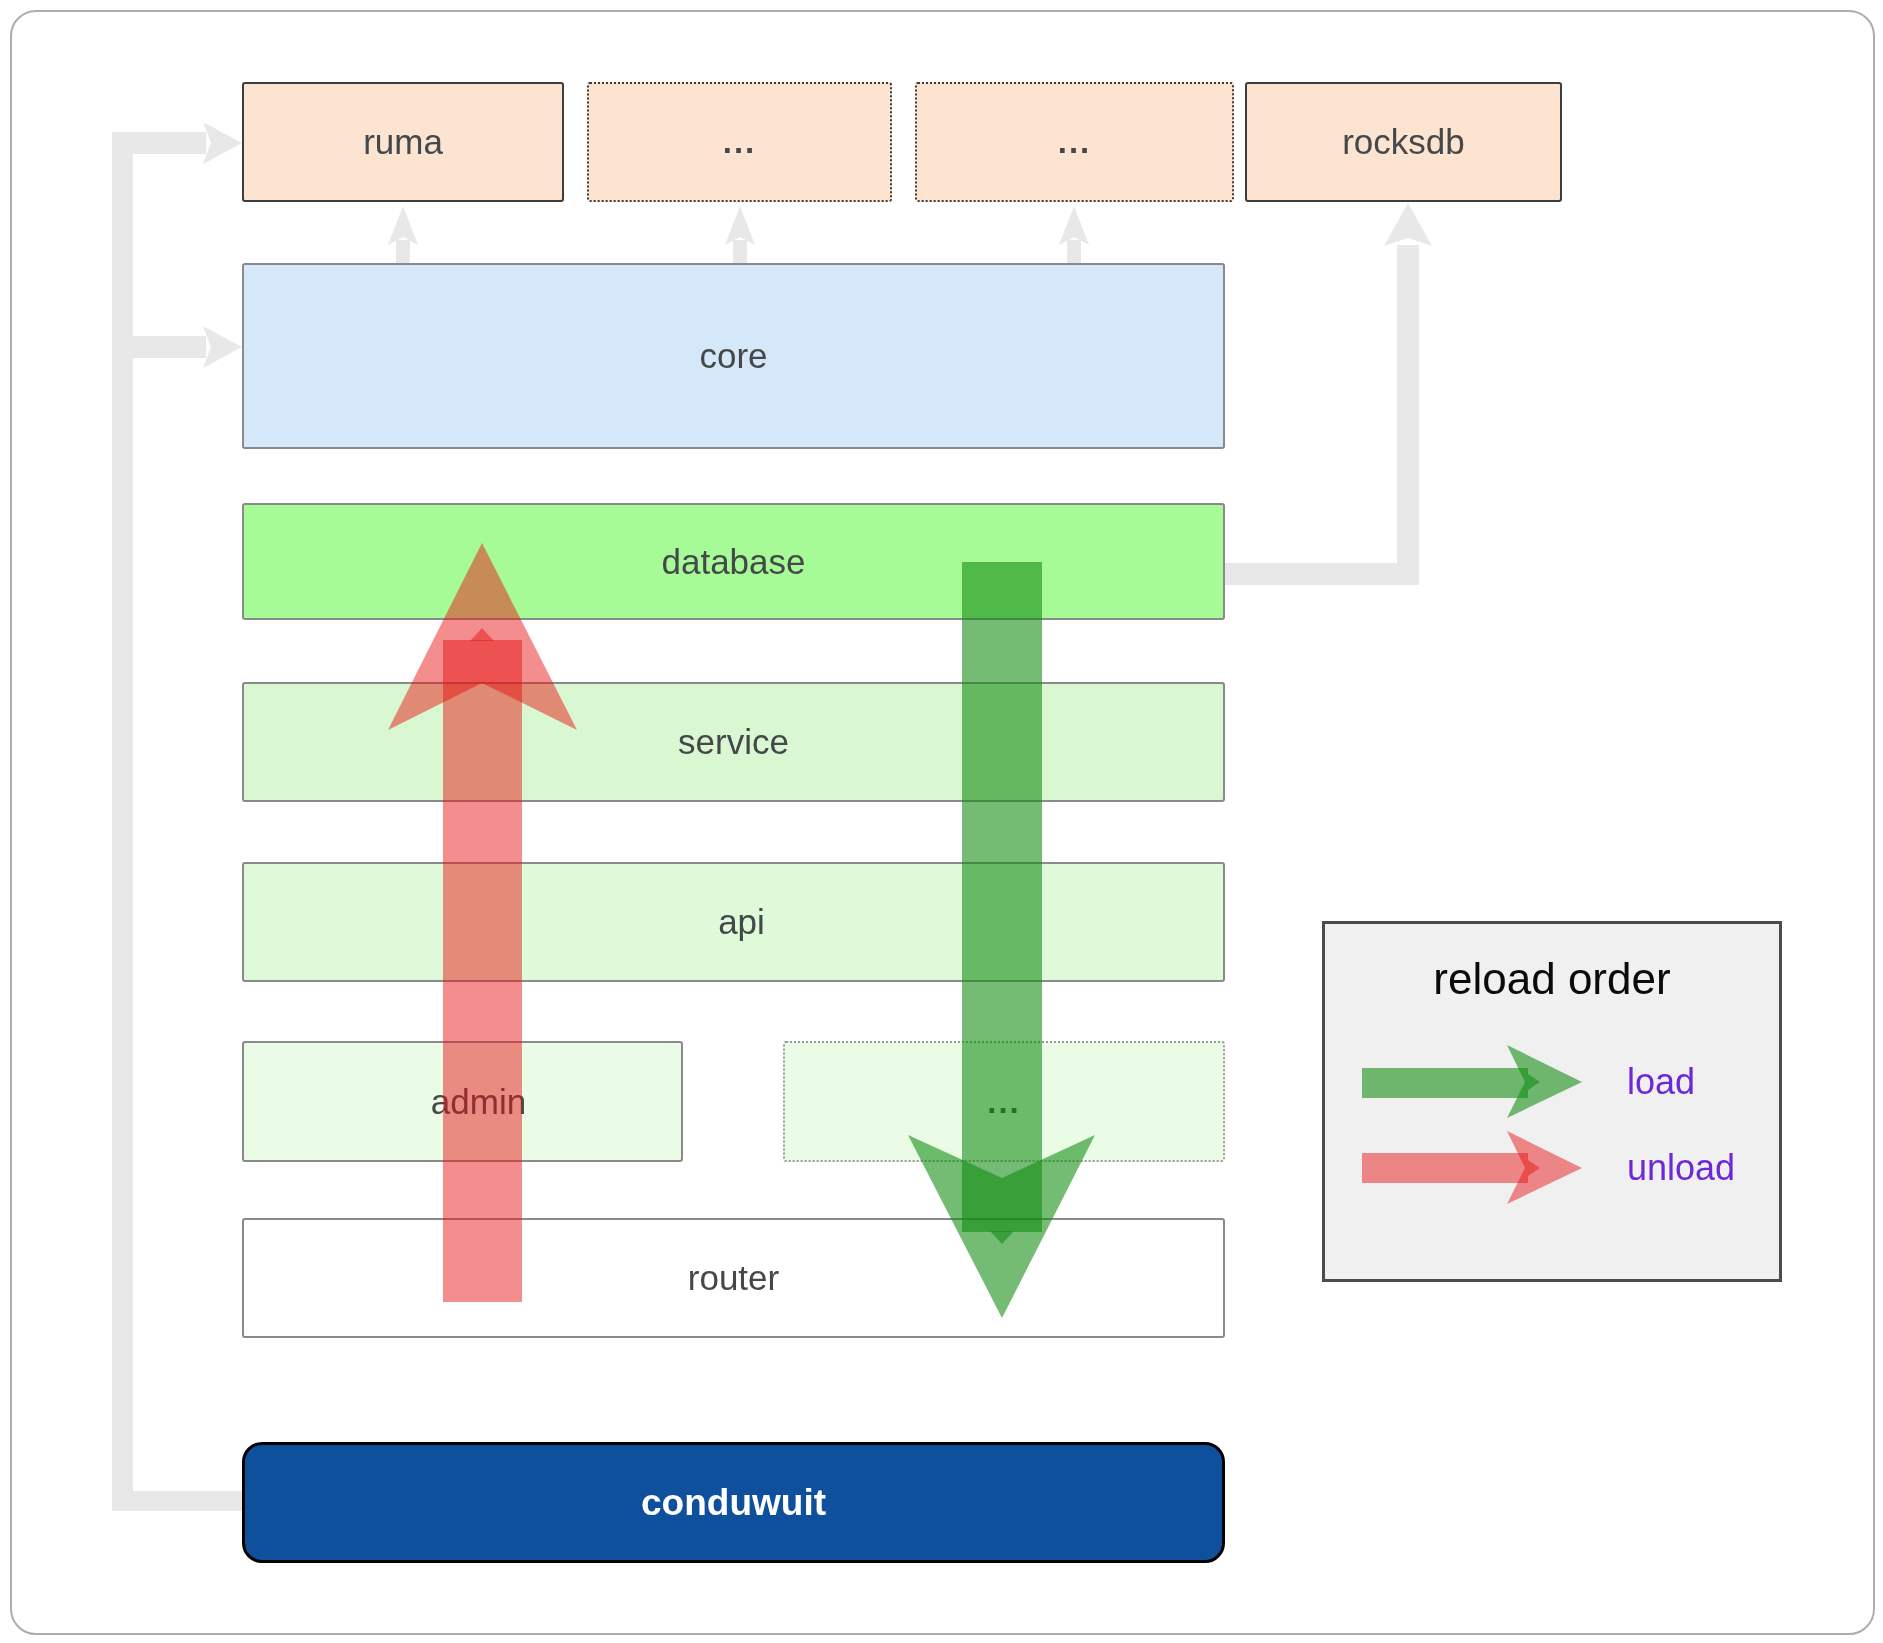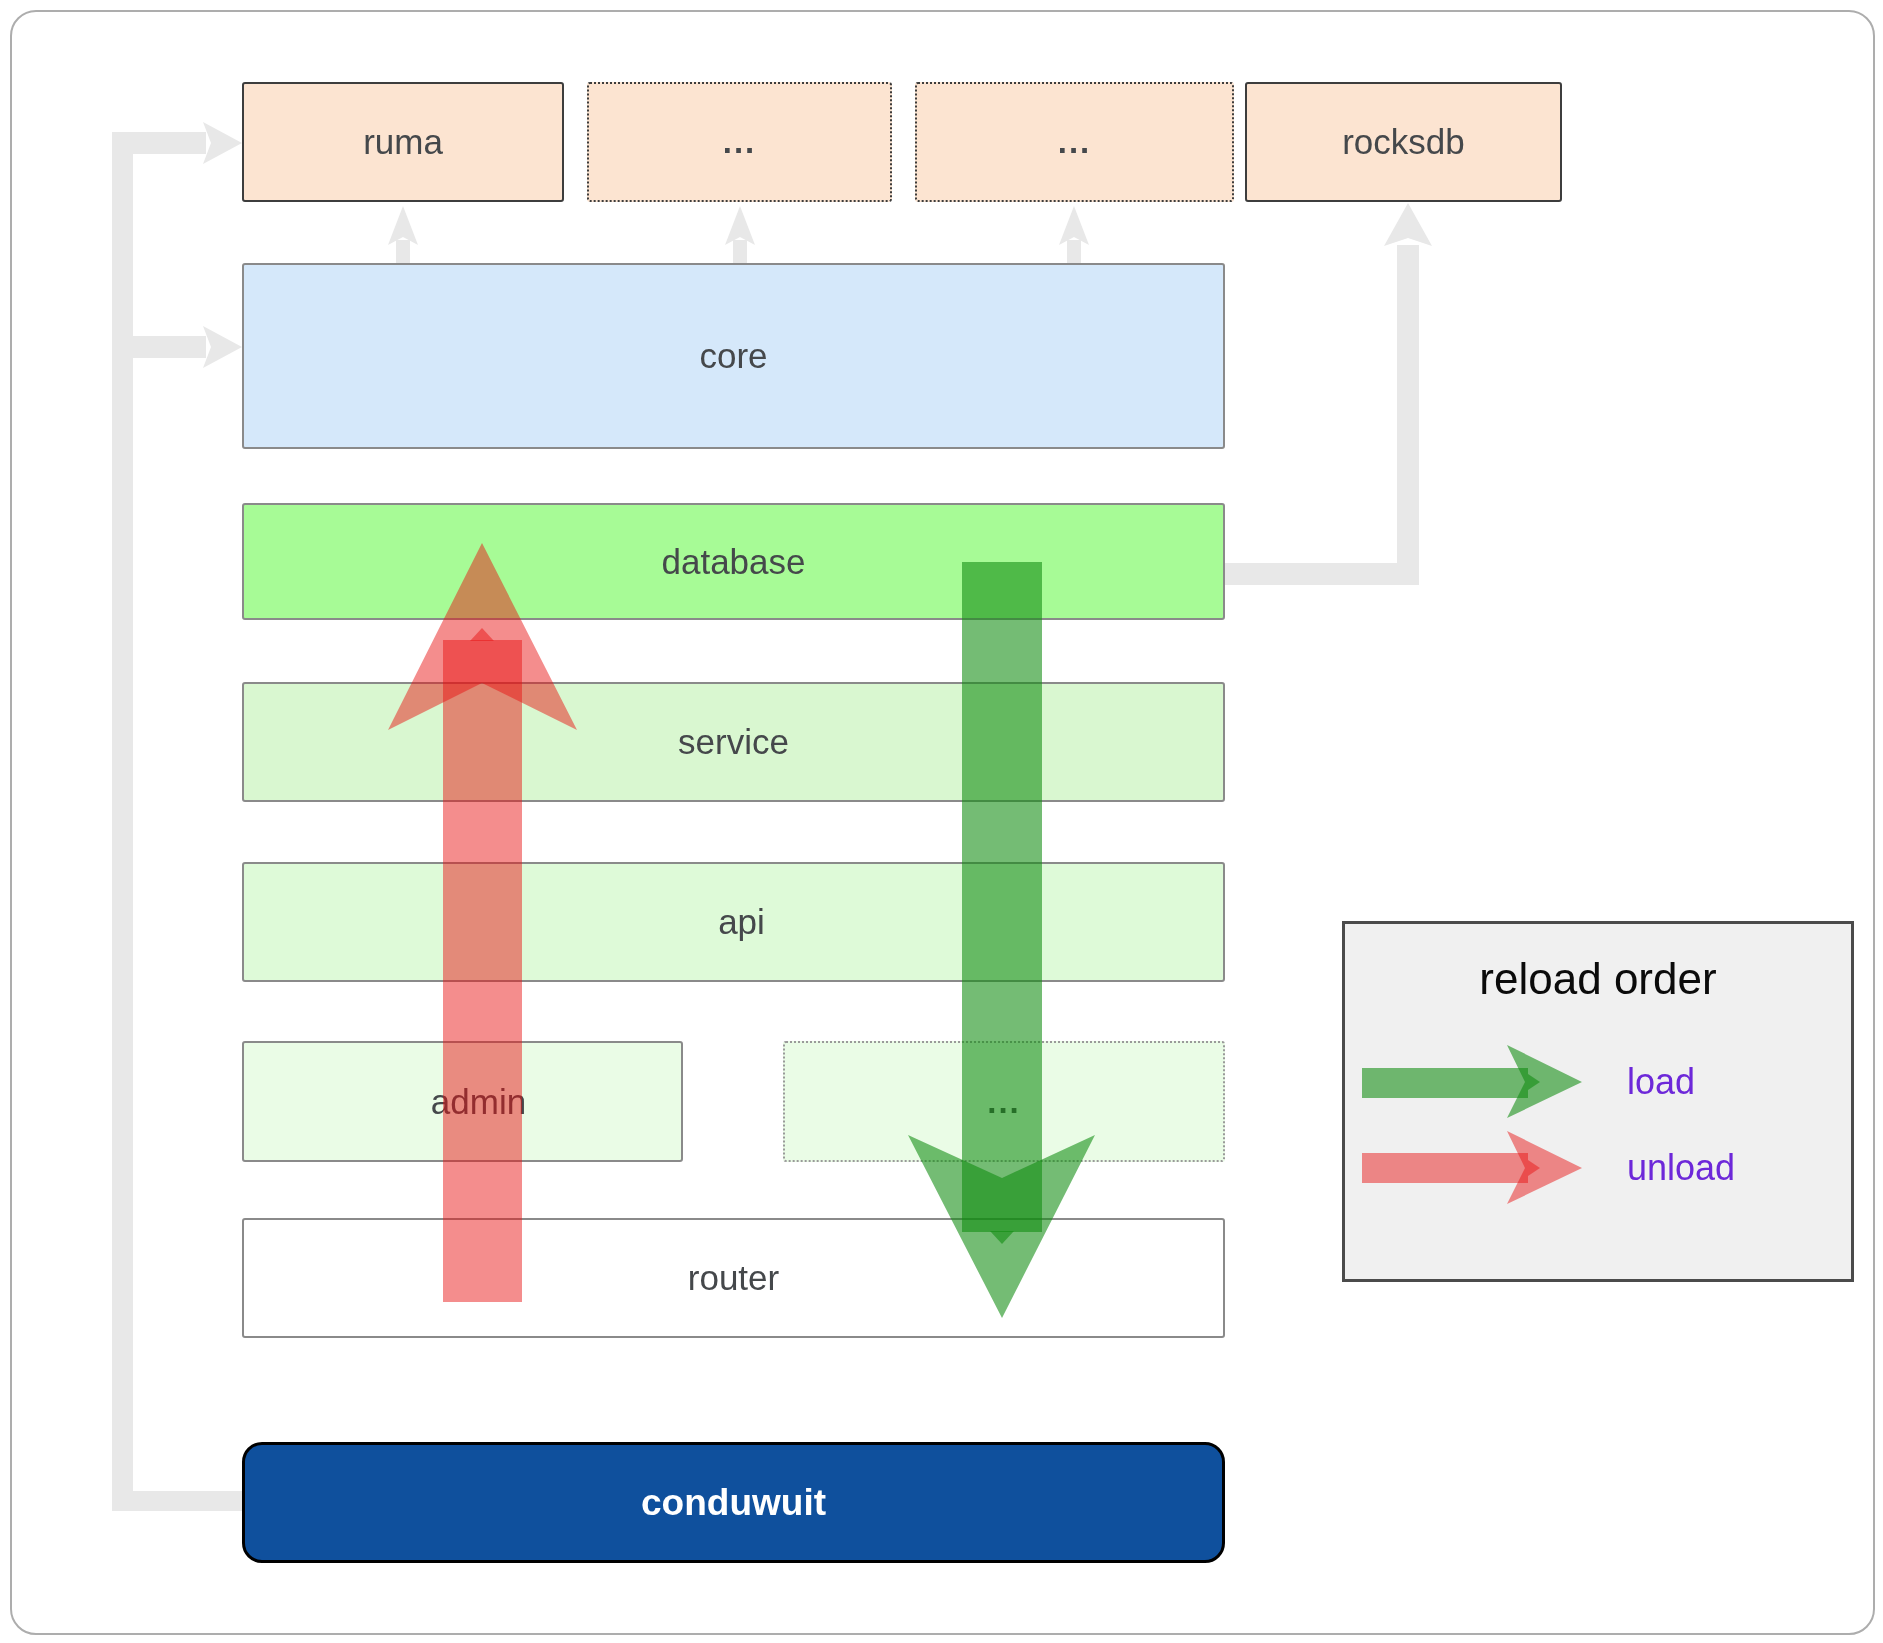--- a/index.html
+++ b/index.html
@@ -21,22 +21,22 @@
   .blue{background:var(--blue);border:2px solid var(--gray_border);}
   .green-bright{background:var(--green_bright);border:2px solid var(--gray_border);}
   .green-light{background:var(--green_light);border:2px solid var(--gray_border);}
   .green-lighter{background:var(--green_lighter);border:2px solid var(--gray_border);}
   .green-faint{background:var(--green_faint);border:2px solid var(--gray_border);}
   .green-faint.dotted{border:2px dotted var(--dotted_gray);}
   .white{background:var(--router_bg);border:2px solid var(--gray_border);}
   .navy{background:var(--conduwuit_bg);border:3px solid #000;border-radius:20px;
         color:#fff;font-size:37px;font-weight:600;}
   .dots{font-weight:700;letter-spacing:2px;font-size:33px;}
-  .legend{position:absolute;left:1322px;top:921px;width:512px;height:361px;box-sizing:border-box;
-          background:var(--legend_bg);border:3px solid var(--legend_border);z-index:2;margin-left:20px;}
+  .legend{position:absolute;left:1322px;top:921px;width:460px;height:361px;box-sizing:border-box;
+          background:var(--legend_bg);border:3px solid var(--legend_border);z-index:2;}
   .legend-title{margin-top:30px;text-align:center;font-size:44px;color:#0b0b0b;}
   .legend-label{position:absolute;font-size:36px;color:#6d28d9;transform:translateY(-50%);z-index:3;}
   #legend-load-label{left:1627px;top:1082px;}
   #legend-unload-label{left:1627px;top:1168px;}
 </style>
 </head>
 <body>
 
 <div class="stage">
   <div class="frame"></div>

